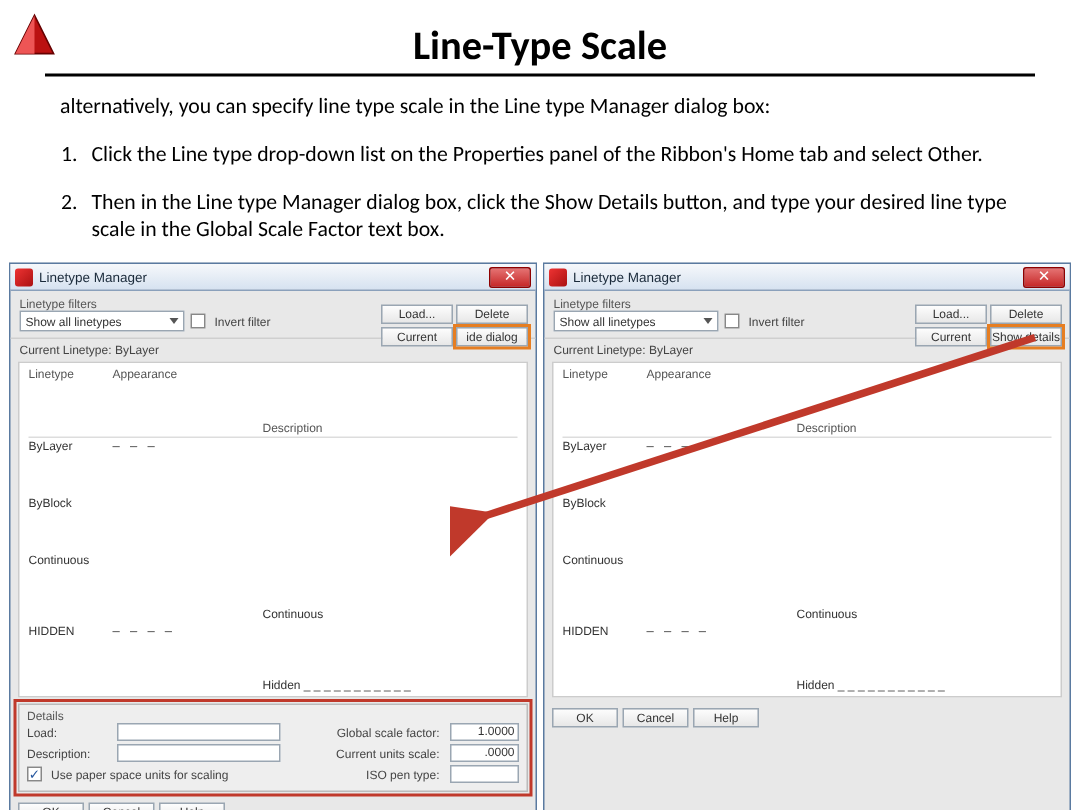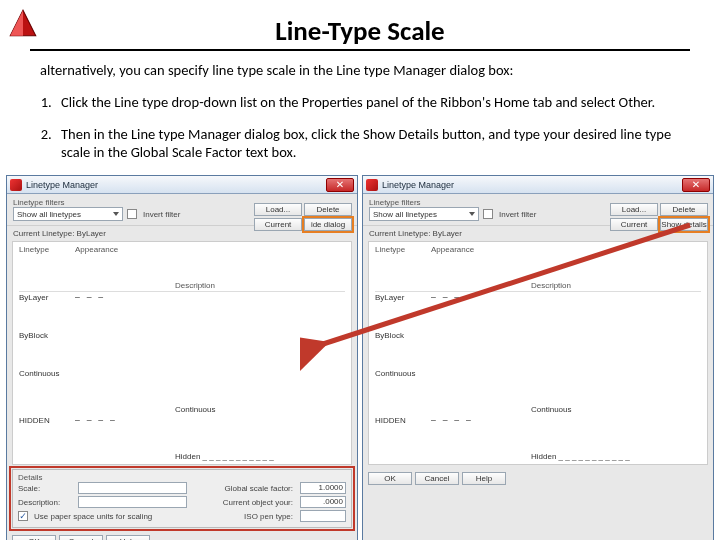--- a/index.html
+++ b/index.html
@@ -295,29 +295,29 @@
       <div class="lt-row">
         <span class="col-name">HIDDEN</span>
         <span class="col-app dash-pattern">— — — —</span>
         <span class="col-desc">Hidden _ _ _ _ _ _ _ _ _ _ _</span>
       </div>
     </div>
 
     <div class="details-box highlight-red">
       <div class="filters-label">Details</div>
       <div class="details-row">
-        <span class="lbl">Scale:</span>
+        <span class="lbl">Load:</span>
         <span class="txt"></span>
         <span class="lbl2">Global scale factor:</span>
         <span class="txt small">1.0000</span>
       </div>
       <div class="details-row">
         <span class="lbl">Description:</span>
         <span class="txt"></span>
-        <span class="lbl2">Current object your:</span>
+        <span class="lbl2">Current units scale:</span>
         <span class="txt small">.0000</span>
       </div>
       <div class="details-row">
         <span class="chk checked"></span>
         <span class="chklbl" style="flex:1">Use paper space units for scaling</span>
         <span class="lbl2">ISO pen type:</span>
         <span class="txt small"></span>
       </div>
     </div>
 

